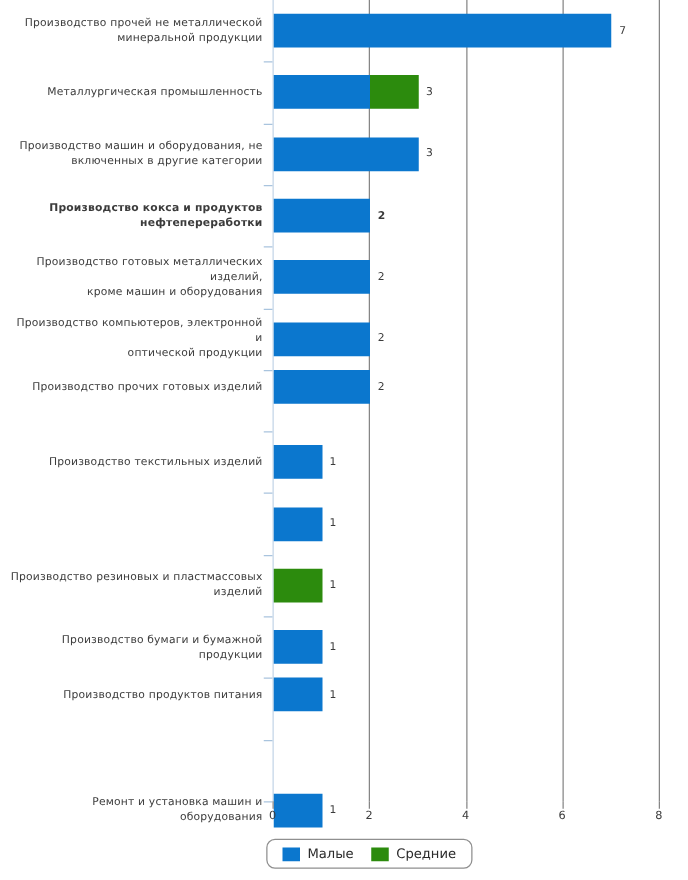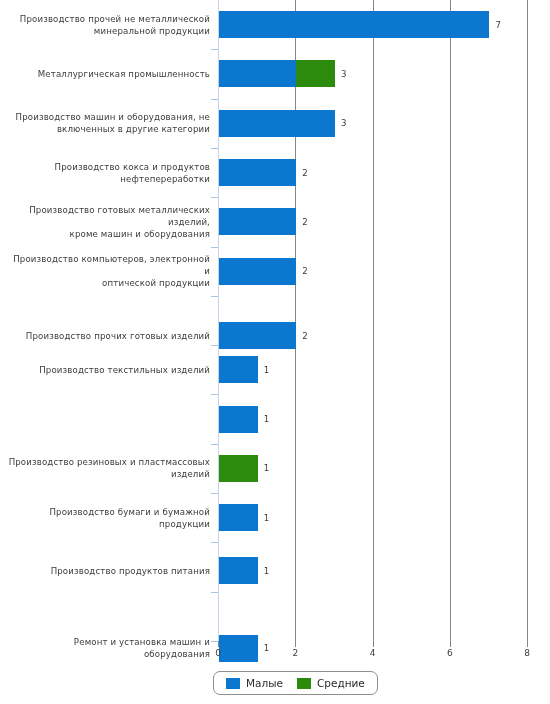--- a/index.html
+++ b/index.html
@@ -196,21 +196,21 @@
       <div class="y-tick" style="top: 98.6154px;"></div>
       <div class="row" style="top: 109.769px;">
         <div class="cat-label">Производство машин и оборудования, не
 включенных в другие категории</div>
         <div class="bar-wrap">
           <div class="seg seg-small" style="width: 115.875px; background: rgb(11, 119, 206);"></div>
         </div>
         <div class="value-label" style="left: 340.875px;">3</div>
       </div>
       <div class="y-tick" style="top: 147.923px;"></div>
-      <div class="row" style="top: 159.077px;">
+      <div class="row" style="top: 159.077px; font-weight: bold;">
         <div class="cat-label">Производство кокса и продуктов
 нефтепереработки</div>
         <div class="bar-wrap">
           <div class="seg seg-small" style="width: 77.25px; background: rgb(11, 119, 206);"></div>
         </div>
         <div class="value-label" style="left: 302.25px;">2</div>
       </div>
       <div class="y-tick" style="top: 197.231px;"></div>
       <div class="row" style="top: 208.385px;">
         <div class="cat-label">Производство готовых металлических изделий,
@@ -223,21 +223,21 @@
       <div class="y-tick" style="top: 246.538px;"></div>
       <div class="row" style="top: 257.692px; padding-left: 40px;">
         <div class="cat-label">Производство компьютеров, электронной и
 оптической продукции</div>
         <div class="bar-wrap">
           <div class="seg seg-small" style="width: 77.25px; background: rgb(11, 119, 206);"></div>
         </div>
         <div class="value-label" style="left: 302.25px;">2</div>
       </div>
       <div class="y-tick" style="top: 295.846px;"></div>
-      <div class="row" style="top: 322px;">
+      <div class="row" style="top: 296px;">
         <div class="cat-label">Производство прочих готовых изделий</div>
         <div class="bar-wrap">
           <div class="seg seg-small" style="width: 77.25px; background: rgb(11, 119, 206);"></div>
         </div>
         <div class="value-label" style="left: 302.25px;">2</div>
       </div>
       <div class="y-tick" style="top: 345.154px;"></div>
       <div class="row" style="top: 356.308px;">
         <div class="cat-label">Производство текстильных изделий</div>
         <div class="bar-wrap">
@@ -263,21 +263,21 @@
       </div>
       <div class="y-tick" style="top: 493.077px;"></div>
       <div class="row" style="top: 504.231px;">
         <div class="cat-label">Производство бумаги и бумажной продукции</div>
         <div class="bar-wrap">
           <div class="seg seg-small" style="width: 38.625px; background: rgb(11, 119, 206);"></div>
         </div>
         <div class="value-label" style="left: 263.625px;">1</div>
       </div>
       <div class="y-tick" style="top: 542.385px;"></div>
-      <div class="row" style="top: 557px; text-decoration: underline;">
+      <div class="row" style="top: 542px; text-decoration: underline;">
         <div class="cat-label">Производство продуктов питания</div>
         <div class="bar-wrap">
           <div class="seg seg-small" style="width: 38.625px; background: rgb(11, 119, 206);"></div>
         </div>
         <div class="value-label" style="left: 263.625px;">1</div>
       </div>
       <div class="y-tick" style="top: 591.692px;"></div>
       <div class="row" style="top: 602.846px; margin-top: 32px;">
         <div class="cat-label">Ремонт и установка машин и оборудования</div>
         <div class="bar-wrap">

